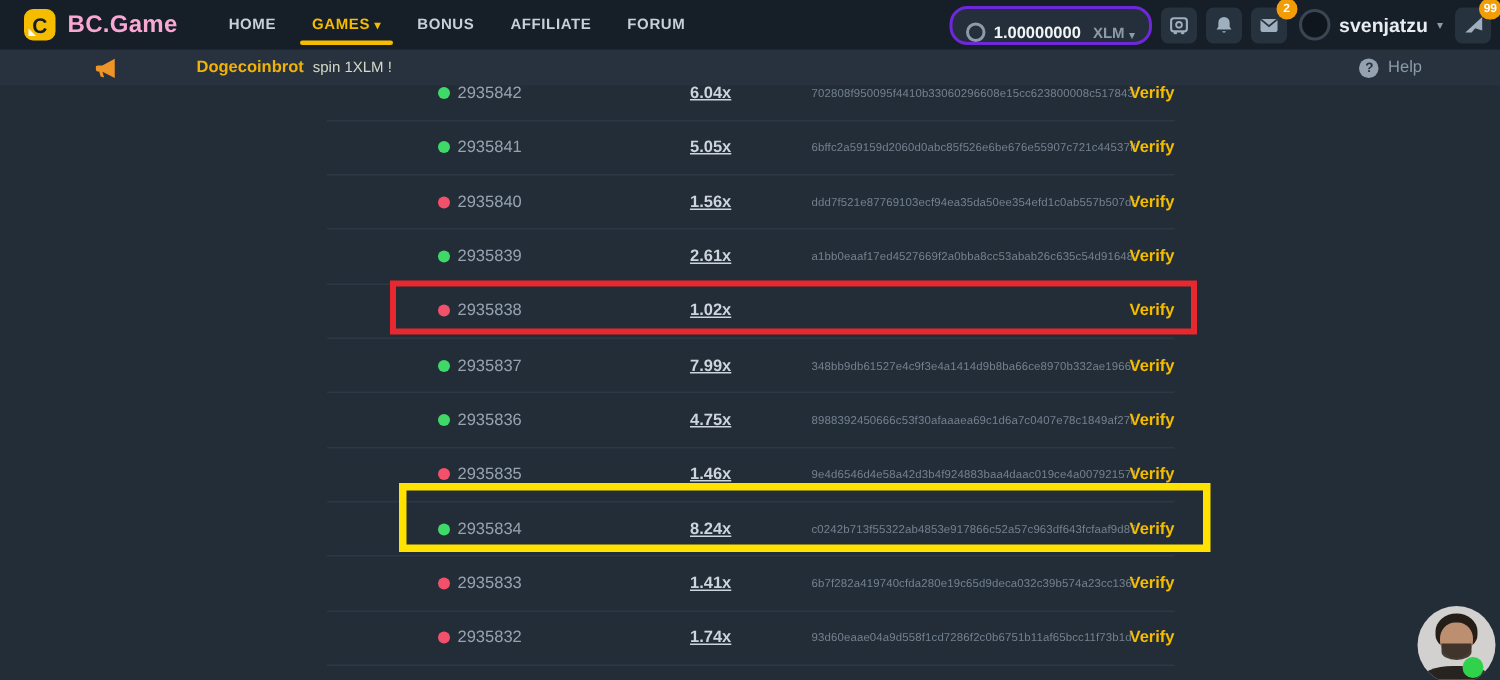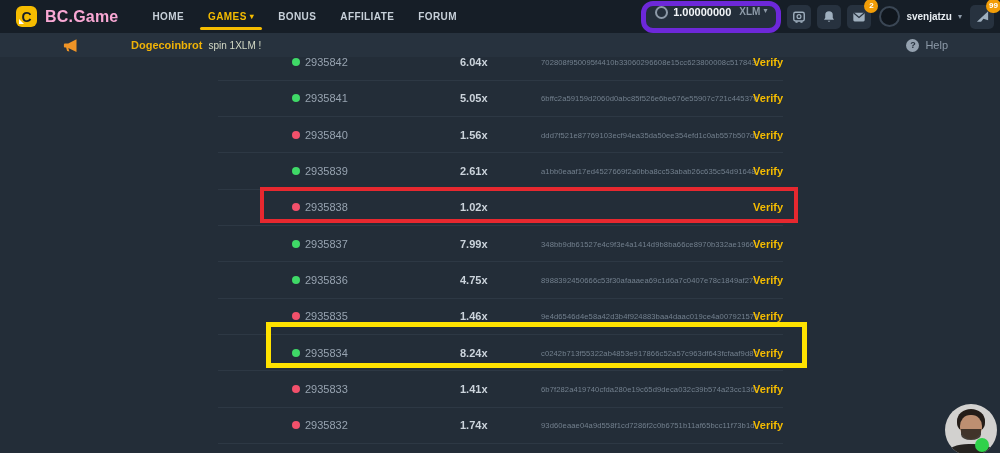--- a/index.html
+++ b/index.html
@@ -14,48 +14,48 @@
   .logo-icon{width:21px;height:21px;background:#f5bc00;border-radius:6px;position:relative;display:flex;align-items:center;justify-content:center;}
   .logo-icon span{color:#161e27;font-weight:bold;font-size:14px;line-height:1;}
   .logo-icon i{position:absolute;left:3px;bottom:3px;width:0;height:0;border-left:5px solid #fff;border-top:5px solid transparent;}
   .brand{color:#f9a8d4;font-size:16px;font-weight:bold;margin-left:8px;letter-spacing:.2px;}
   .nav{display:flex;align-items:center;margin-left:22px;height:33px;}
   .nav-item{position:relative;height:23px;display:flex;align-items:center;padding:0 12px;font-size:10px;font-weight:bold;color:#c7d0d9;letter-spacing:.4px;cursor:pointer;}
   .nav-item.active{color:#f5bc00;}
   .nav-item.active::after{content:"";position:absolute;left:4px;right:4px;bottom:-2px;height:3px;background:#f5bc00;border-radius:2px;}
   .caret{font-size:8px;margin-left:3px;color:inherit;}
   .hright{position:absolute;right:6px;top:0;height:33px;display:flex;align-items:center;gap:6px;}
-  .balance-pill{display:flex;align-items:flex-start;height:22px;background:#242f3b;border:5px solid #6d28d9;border-radius:12px;padding:0 9px;cursor:pointer;}
+  .balance-pill{display:flex;align-items:flex-end;height:22px;background:#242f3b;border:2px solid #6d28d9;border-radius:12px;padding:0 9px;cursor:pointer;}
   .coin{width:13px;height:13px;border-radius:50%;border:2px solid #8d9aa8;box-sizing:border-box;margin-right:5px;}
   .bal-amt{color:#f2f5f8;font-size:11px;font-weight:bold;}
   .bal-cur{color:#8d9aa8;font-size:10px;font-weight:bold;margin-left:8px;}
   .icon-btn{position:relative;width:24px;height:24px;background:#27323f;border-radius:5px;display:flex;align-items:center;justify-content:center;cursor:pointer;}
   .icon-btn svg{display:block;}
   .badge{position:absolute;top:-6px;right:-7px;min-width:14px;height:14px;border-radius:8px;background:#f29d07;color:#fff;font-size:8px;font-weight:bold;display:flex;align-items:center;justify-content:center;padding:0 3px;box-sizing:border-box;}
   .userbox{display:flex;align-items:center;gap:6px;margin:0 2px;cursor:pointer;}
   .avatar-sm{width:21px;height:21px;border-radius:50%;background:#10161d;border:2px solid #3a4654;box-sizing:border-box;}
-  .username{color:#e8edf2;font-size:10px;font-weight:bold;}
+  .username{color:#e8edf2;font-size:13px;font-weight:bold;}
   .user-caret{color:#8d9aa8;font-size:8px;}
   
   .announce{position:absolute;top:33px;left:0;right:0;height:24px;background:#27323e;display:flex;align-items:center;z-index:25;}
   .megaphone{margin-left:62px;display:flex;align-items:center;}
   .ann-highlight{color:#f0b207;font-size:11px;font-weight:bold;margin-left:52px;cursor:pointer;}
   .ann-text{color:#d3d9c5;font-size:10px;margin-left:6px;}
   .help{position:absolute;right:52px;top:0;height:24px;display:flex;align-items:center;gap:6px;cursor:pointer;}
   .help-q{width:13px;height:13px;border-radius:50%;background:#94a1af;color:#27323e;font-size:9px;font-weight:bold;display:flex;align-items:center;justify-content:center;}
   .help-label{color:#8d9aa8;font-size:11px;}
   
   .table{position:absolute;left:218px;top:44.2px;width:565px;}
   .row{position:relative;height:35.35px;}
   .row + .row{border-top:1px solid #2d3844;}
   .dot{position:absolute;left:74px;top:50%;width:8px;height:8px;margin-top:-4px;border-radius:50%;}
   .dot[data-result="win"]{background:#3fd967;}
   .dot[data-result="lose"]{background:#f2506b;}
   .rid{position:absolute;left:87px;top:50%;transform:translateY(-50%);color:#97a3b0;font-size:11px;}
-  .mult{position:absolute;left:242px;top:50%;transform:translateY(-50%);color:#ccd4dc;font-size:11px;font-weight:bold;}
+  .mult{position:absolute;left:242px;top:50%;transform:translateY(-50%);color:#ccd4dc;font-size:11px;font-weight:bold;text-decoration:underline;}
   .hash{position:absolute;left:323px;top:50%;transform:translateY(-50%);width:216px;color:#73808e;font-size:7.6px;white-space:nowrap;overflow:hidden;letter-spacing:.1px;}
   .verify{position:absolute;right:0;top:50%;transform:translateY(-50%);color:#f5bc00;font-size:11px;font-weight:bold;cursor:pointer;text-decoration:none;}
   
   .red-box{position:absolute;left:260px;top:187px;width:538px;height:36px;border:4px solid #e7282f;box-sizing:border-box;z-index:20;pointer-events:none;}
   .yellow-box{position:absolute;left:266px;top:322px;width:541px;height:46px;border:5px solid #ffe200;box-sizing:border-box;z-index:20;pointer-events:none;}
   
   .cam{position:absolute;left:945px;top:404px;width:52px;height:52px;border-radius:50%;background:#d2d1cf;overflow:hidden;z-index:40;}
   .cam .hair{position:absolute;left:12px;top:5px;width:28px;height:24px;background:#241d18;border-radius:50% 50% 42% 42%;}
   .cam .face{position:absolute;left:15px;top:11px;width:22px;height:24px;background:#bd8f71;border-radius:46% 46% 50% 50%;}
   .cam .beard{position:absolute;left:16px;top:25px;width:20px;height:11px;background:#2c241d;border-radius:0 0 50% 50%;opacity:.85;}

